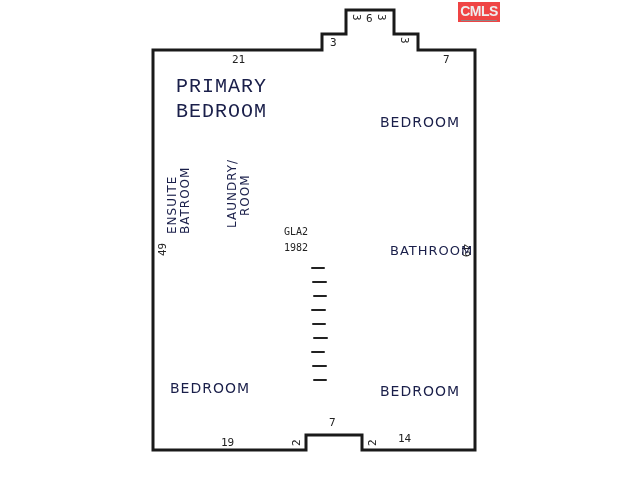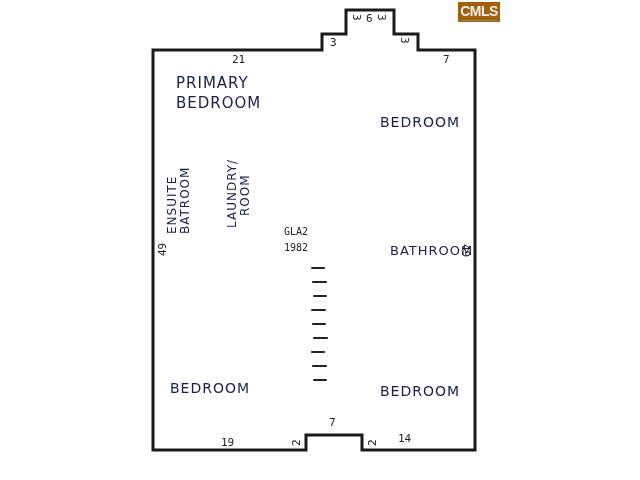--- a/index.html
+++ b/index.html
@@ -1,21 +1,21 @@
 <!DOCTYPE html>
 <html><head>
 <meta charset="utf-8">
 <style>
   html, body { margin:0; padding:0; background:#ffffff; }
   #stage { position:relative; width:640px; height:480px; overflow:hidden; background:#fff; }
   svg.plan { position:absolute; left:0; top:0; }
   .dim { position:absolute; font-family:"DejaVu Sans Mono", monospace; font-size:11px; color:#222; line-height:1; }
   .room { position:absolute; font-family:"DejaVu Sans", sans-serif; color:#1a1f4a; line-height:1.05; letter-spacing:1px; }
   .rot { transform-origin:left top; }
-  .logo { position:absolute; left:458px; top:2px; width:42px; height:20px; background:#a16207; color:#eee;
+  .logo { position:absolute; left:458px; top:2px; width:42px; height:20px; background:#ef4444; color:#eee;
           font-family:"Liberation Sans", sans-serif; font-size:14px; font-weight:bold; text-align:center; line-height:18px; letter-spacing:-0.5px; }
   .logo small { position:absolute; left:3px; bottom:1px; width:36px; height:1px; background:#888; }
   .gla { position:absolute; font-family:"DejaVu Sans Mono", monospace; font-size:10px; color:#222; text-align:center; line-height:16px; }
   .stair { position:absolute; height:2px; background:#222; border-radius:1px; }
 </style>
 </head>
 <body>
 
 <div id="stage">
   <svg class="plan" width="640" height="480">
@@ -32,21 +32,21 @@
   <div class="dim rot" style="left:387px;top:14px;transform:rotate(90deg);">3</div>
   <div class="dim rot" style="left:410px;top:37px;transform:rotate(90deg);">3</div>
   <div class="dim rot" style="left:157px;top:256px;transform:rotate(-90deg);">49</div>
   <div class="dim rot" style="left:471px;top:244px;transform:rotate(90deg);">49</div>
   <div class="dim" style="left:221px;top:437px;">19</div>
   <div class="dim rot" style="left:291px;top:446px;transform:rotate(-90deg);">2</div>
   <div class="dim" style="left:329px;top:417px;">7</div>
   <div class="dim rot" style="left:367px;top:446px;transform:rotate(-90deg);">2</div>
   <div class="dim" style="left:398px;top:433px;">14</div>
 
-  <div class="room" style="left:176px;top:76px;font-size:15px;">
+  <div class="room" style="left:176px;top:76px;font-size:20px;font-family:Liberation Mono, monospace;">
     <div>PRIMARY</div>
     <div style="margin-top:4px;">BEDROOM</div>
   </div>
   <div class="room" style="left:380px;top:115px;font-size:14px;">BEDROOM</div>
 
   <div class="room rot" style="left:166px;top:234px;font-size:12px;transform:rotate(-90deg);">
     <div>ENSUITE</div>
     <div>BATROOM</div>
   </div>
   <div class="room rot" style="left:226px;top:228px;font-size:12px;transform:rotate(-90deg);">

